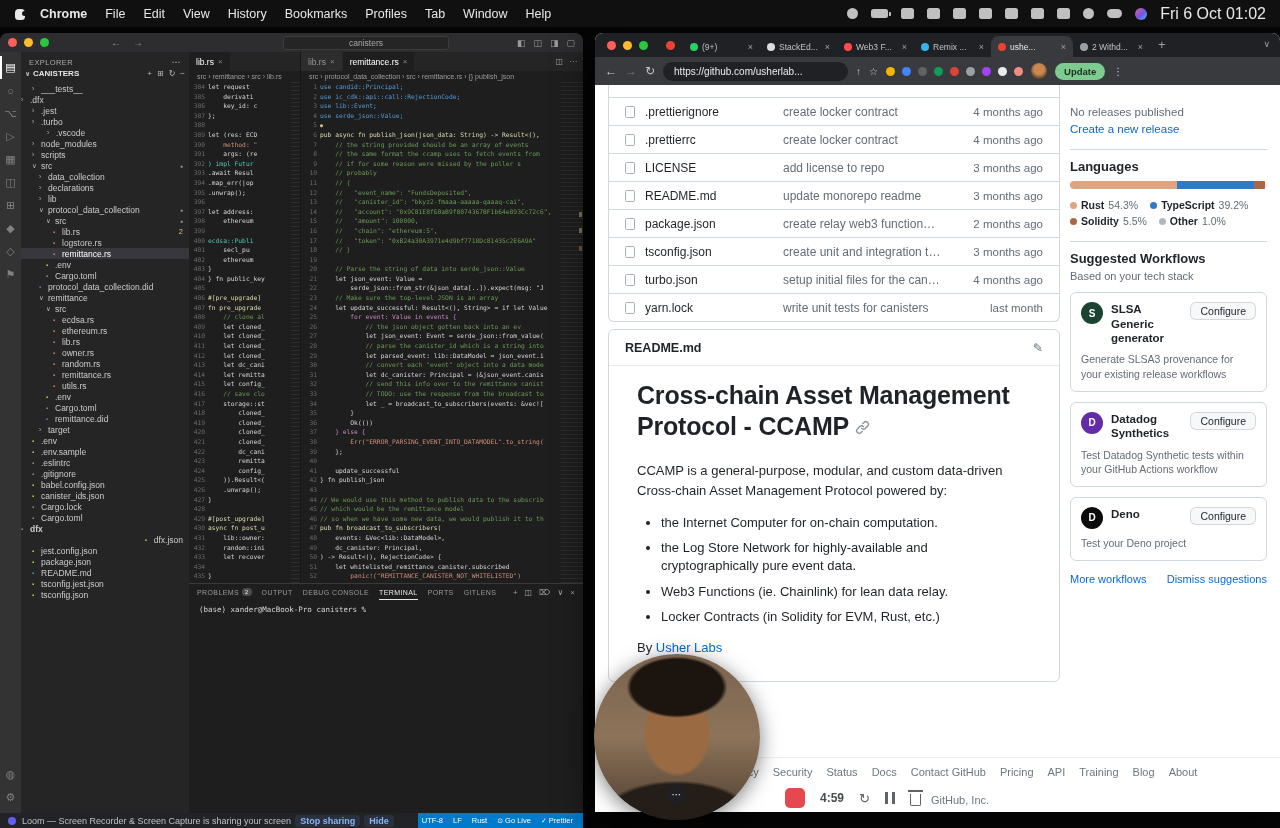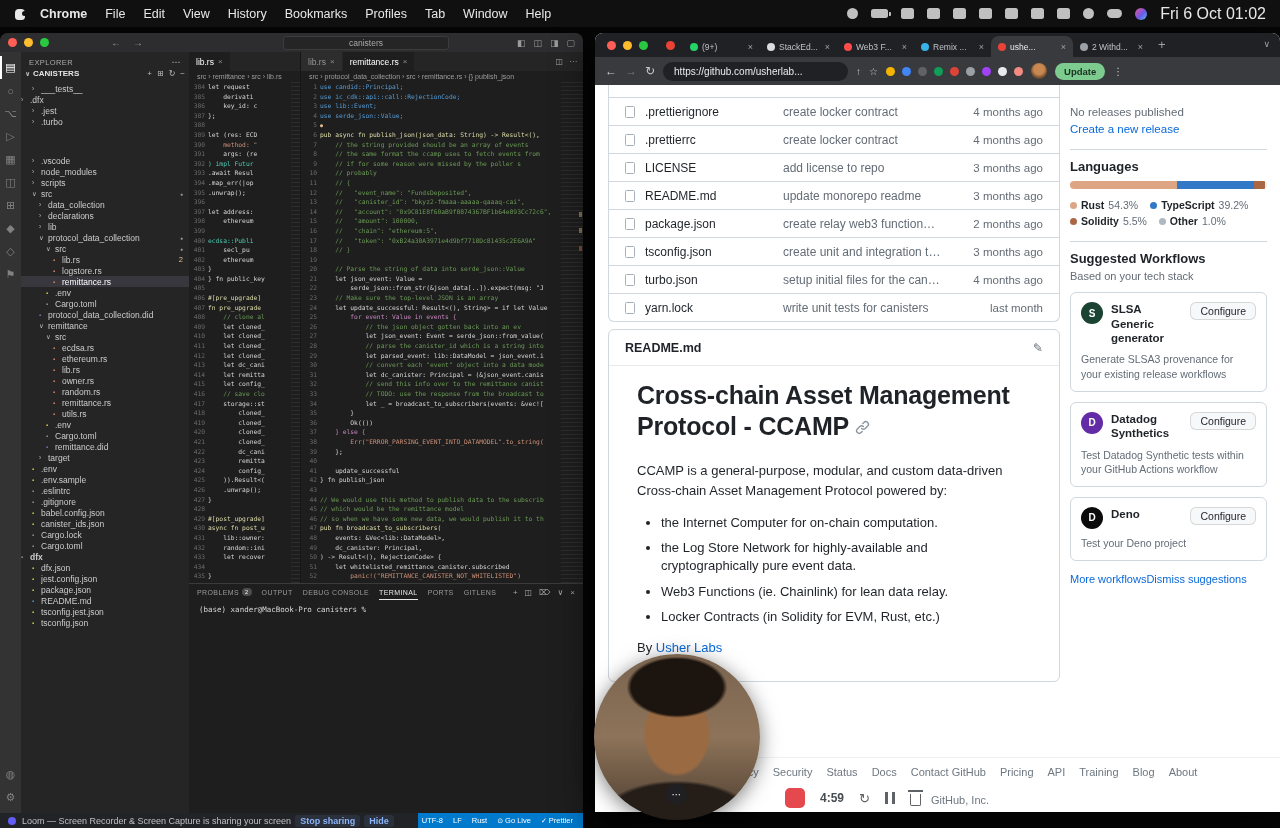--- a/index.html
+++ b/index.html
@@ -147,21 +147,21 @@
 .ldot{width:7px;height:7px;border-radius:50%}
 .lname{font-weight:600;color:#1f2328}
 .lpct{color:#636c76}
 .wf-sub{color:#636c76;font-size:11px;margin-top:-3px}
 .wcard{border:1px solid #d0d7de;border-radius:6px;padding:9px 10px;margin-top:10px}
 .whead{display:flex;align-items:flex-start;gap:8px}
 .wicon{width:22px;height:22px;border-radius:50%;color:#fff;font-size:10px;font-weight:700;display:flex;align-items:center;justify-content:center;flex-shrink:0}
 .wtitle{flex:1;font-size:11.5px;font-weight:600;line-height:1.25;color:#1f2328}
 .wbtn{border:1px solid rgba(27,31,36,.15);background:#f6f8fa;border-radius:6px;font-size:10.5px;padding:2px 9px;color:#24292f;font-family:inherit}
 .wdesc{margin-top:7px;color:#636c76;font-size:10.5px;line-height:1.4}
-.wlinks{display:flex;margin-top:12px;font-size:11px}
+.wlinks{display:flex;justify-content:space-between;margin-top:12px;font-size:11px}
 .wlinks span{color:#0969da}
 .gh-footer{position:absolute;left:0;right:0;top:672px;border-top:1px solid #eef0f2;padding-top:8px}
 .flinks{display:flex;justify-content:center;gap:14px;font-size:11px;color:#6e7781;padding-left:45px}
 .flink{white-space:nowrap}
 .ghinc{position:absolute;left:336px;top:36px;font-size:11px;color:#6e7781}
 
 
 .webcam{position:absolute;left:594px;top:654px;width:166px;height:166px;border-radius:50%;z-index:40;overflow:hidden;
 background:
  radial-gradient(ellipse 46% 28% at 50% 20%, #1c140e 0 60%, transparent 66%),
@@ -283,21 +283,21 @@
             <span class="tlabel">.dfx</span>
           </div>
           <div class="titem" style="padding-left: 11px;">
             <span class="chev">›</span>
             <span class="tlabel">.jest</span>
           </div>
           <div class="titem" style="padding-left: 11px;">
             <span class="chev">›</span>
             <span class="tlabel">.turbo</span>
           </div>
-          <div class="titem" style="padding-left: 11px; margin-top: 28px;">
+          <div class="titem" style="padding-left: 26px;">
             <span class="chev">›</span>
             <span class="tlabel">.vscode</span>
           </div>
           <div class="titem" style="padding-left: 11px;">
             <span class="chev">›</span>
             <span class="tlabel">node_modules</span>
           </div>
           <div class="titem" style="padding-left: 11px;">
             <span class="chev">›</span>
             <span class="tlabel">scripts</span>
@@ -435,21 +435,21 @@
             <span class="tlabel">Cargo.lock</span>
           </div>
           <div class="titem" style="padding-left: 11px;">
             <span class="ficon ext-toml">▪</span>
             <span class="tlabel">Cargo.toml</span>
           </div>
           <div class="titem" style=" font-weight: bold;">
             <span class="ficon ext-dfx">▪</span>
             <span class="tlabel">dfx</span>
           </div>
-          <div class="titem" style="padding-left: 11px;">
+          <div class="titem" style="padding-left: 11px; justify-content: flex-end;">
             <span class="ficon ext-json">▪</span>
             <span class="tlabel">dfx.json</span>
           </div>
           <div class="titem" style="padding-left: 11px;">
             <span class="ficon ext-json">▪</span>
             <span class="tlabel">jest.config.json</span>
           </div>
           <div class="titem" style="padding-left: 11px;">
             <span class="ficon ext-json">▪</span>
             <span class="tlabel">package.json</span>

